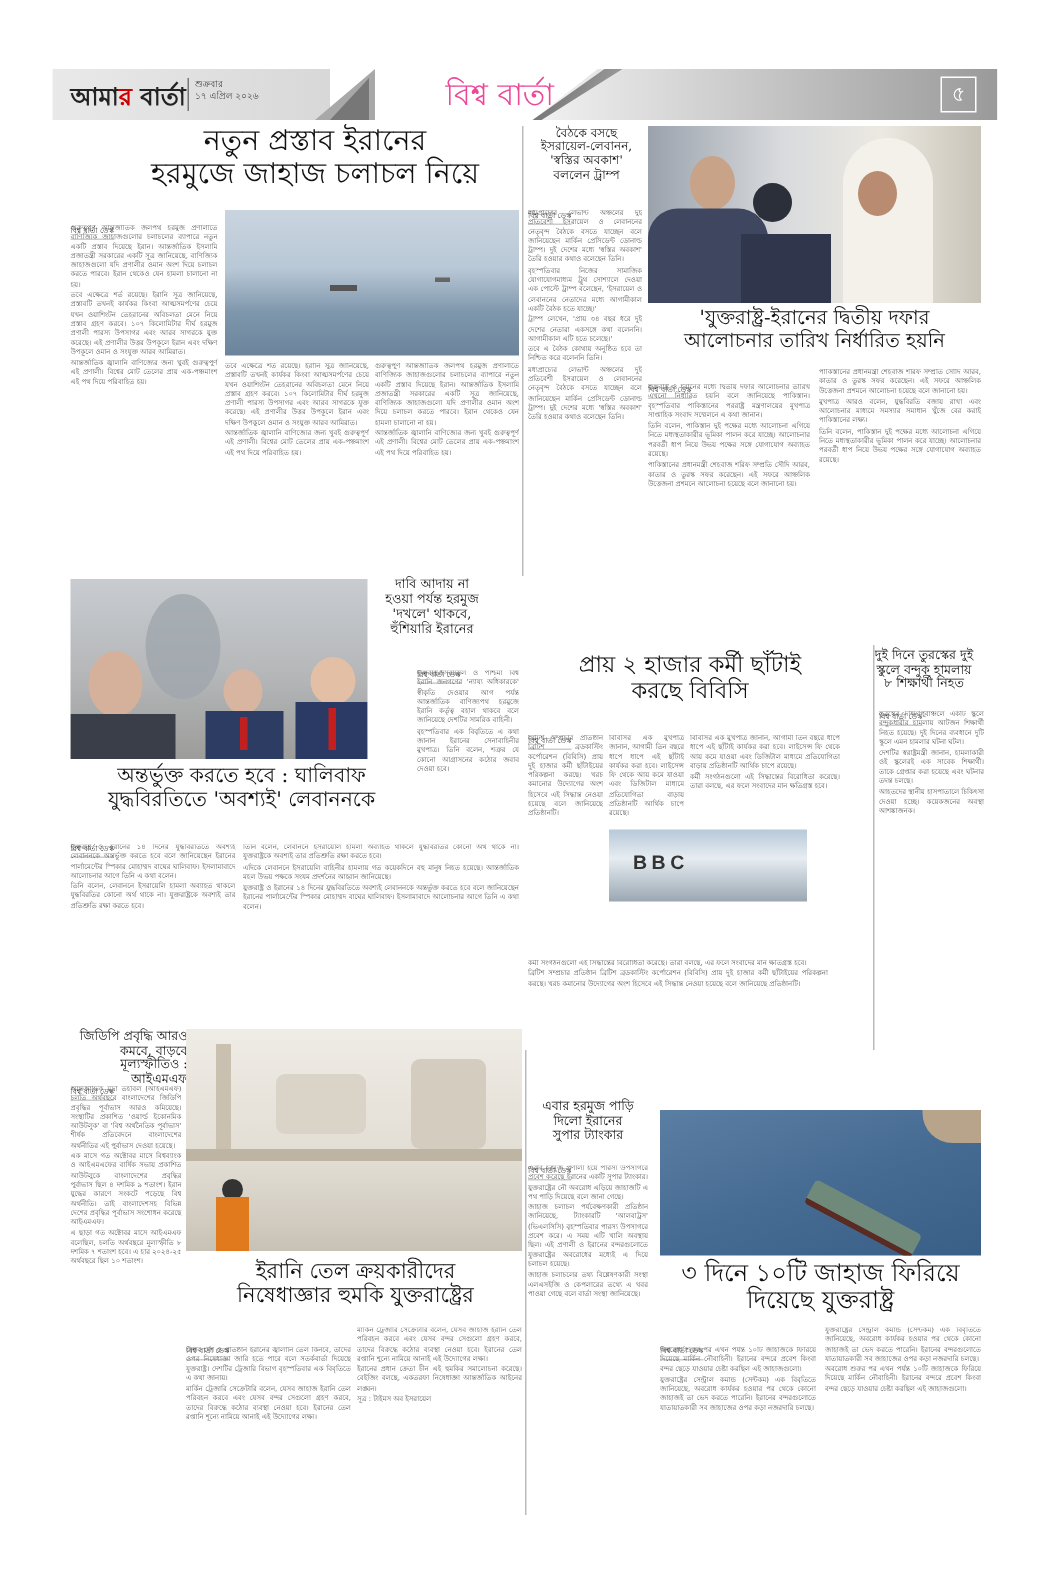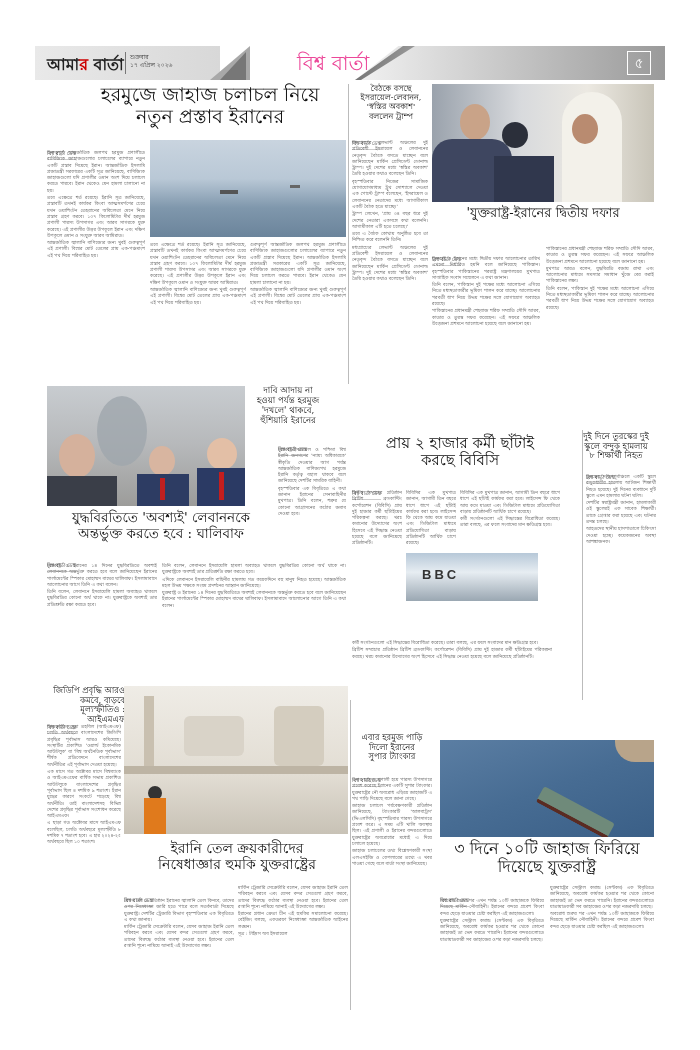--- a/index.html
+++ b/index.html
@@ -40,22 +40,22 @@
   </div>
   <div class="wedge1"></div>
   <div class="wedge1b"></div>
   <div class="section">বিশ্ব বার্তা</div>
   <div class="right"></div>
   <div class="wedge2"></div>
   <div class="pageno">৫</div>
 </div>
 
 <div class="abs hl" style="left:60px;top:84px;width:300px;font-size:19px;">
+  <div>নতুন প্রস্তাব ইরানের</div>
   <div>হরমুজে জাহাজ চলাচল নিয়ে</div>
-  <div>নতুন প্রস্তাব ইরানের</div>
 </div>
 <div class="abs" style="left:47px;top:140px;"><span class="desk">বিশ্ব বার্তা ডেস্ক</span></div>
 <div class="abs txt" style="left:47px;top:150px;width:98px;height:232px;">
   <p>গুরুত্বপূর্ণ আন্তর্জাতিক জলপথ হরমুজ প্রণালীতে বাণিজ্যিক জাহাজগুলোর চলাচলের ব্যাপারে নতুন একটি প্রস্তাব দিয়েছে ইরান। আন্তর্জাতিক ইসলামি প্রজাতন্ত্রী সরকারের একটি সূত্র জানিয়েছে, বাণিজ্যিক জাহাজগুলো যদি প্রণালীর ওমান অংশ দিয়ে চলাচল করতে পারবে। ইরান থেকেও যেন হামলা চালানো না হয়।</p>
   <p>তবে এক্ষেত্রে শর্ত রয়েছে। ইরানি সূত্র জানিয়েছে, প্রস্তাবটি তখনই কার্যকর কিংবা আত্মসমর্পণের চেয়ে যখন ওয়াশিংটন তেহরানের অবিচলতা মেনে নিয়ে প্রস্তাব গ্রহণ করবে। ১০৭ কিলোমিটার দীর্ঘ হরমুজ প্রণালী পারস্য উপসাগর এবং আরব সাগরকে যুক্ত করেছে। এই প্রণালীর উত্তর উপকূলে ইরান এবং দক্ষিণ উপকূলে ওমান ও সংযুক্ত আরব আমিরাত।</p>
   <p>আন্তর্জাতিক জ্বালানি বাণিজ্যের জন্য খুবই গুরুত্বপূর্ণ এই প্রণালী। বিশ্বের মোট তেলের প্রায় এক-পঞ্চমাংশ এই পথ দিয়ে পরিবাহিত হয়।</p>
 </div>
 <div class="abs img" style="left:150px;top:140px;width:196px;height:97px;background:linear-gradient(180deg,#c9d4df 0%,#b9c8d6 40%,#7f97ac 70%,#6b849b 100%);">
   <div style="position:absolute;left:70px;top:50px;width:18px;height:4px;background:#555;"></div>
   <div style="position:absolute;left:140px;top:45px;width:10px;height:3px;background:#666;"></div>
@@ -88,20 +88,21 @@
   <div style="position:absolute;left:28px;top:20px;width:30px;height:36px;border-radius:50%;background:#c9a388;"></div>
   <div style="position:absolute;left:0;top:55px;width:80px;height:63px;background:#3e4660;border-radius:20px 20px 0 0;"></div>
   <div style="position:absolute;left:70px;top:38px;width:26px;height:26px;border-radius:50%;background:#2b2f3a;"></div>
   <div style="position:absolute;left:62px;top:72px;width:60px;height:46px;background:#30374d;"></div>
   <div style="position:absolute;left:130px;top:8px;width:60px;height:110px;background:#f3f1ea;border-radius:30px 30px 0 0;"></div>
   <div style="position:absolute;left:140px;top:30px;width:26px;height:30px;border-radius:50%;background:#b98b70;"></div>
 </div>
 
 <div class="abs hl" style="left:432px;top:206px;width:222px;font-size:13px;">
   <div>'যুক্তরাষ্ট্র-ইরানের দ্বিতীয় দফার</div>
+  <div>আলোচনার তারিখ নির্ধারিত হয়নি</div>
 </div>
 <div class="abs" style="left:432px;top:246px;"><span class="desk">বিশ্ব বার্তা ডেস্ক</span></div>
 <div class="abs txt" style="left:432px;top:256px;width:108px;height:130px;">
   <p>যুক্তরাষ্ট্র ও ইরানের মধ্যে দ্বিতীয় দফার আলোচনার তারিখ এখনো নির্ধারিত হয়নি বলে জানিয়েছে পাকিস্তান। বৃহস্পতিবার পাকিস্তানের পররাষ্ট্র মন্ত্রণালয়ের মুখপাত্র সাপ্তাহিক সংবাদ সম্মেলনে এ কথা জানান।</p>
   <p>তিনি বলেন, পাকিস্তান দুই পক্ষের মধ্যে আলোচনা এগিয়ে নিতে মধ্যস্থতাকারীর ভূমিকা পালন করে যাচ্ছে। আলোচনার পরবর্তী ধাপ নিয়ে উভয় পক্ষের সঙ্গে যোগাযোগ অব্যাহত রয়েছে।</p>
   <p>পাকিস্তানের প্রধানমন্ত্রী শেহবাজ শরিফ সম্প্রতি সৌদি আরব, কাতার ও তুরস্ক সফর করেছেন। এই সফরে আঞ্চলিক উত্তেজনা প্রশমনে আলোচনা হয়েছে বলে জানানো হয়।</p>
 </div>
 <div class="abs txt" style="left:546px;top:246px;width:108px;height:170px;">
   <p>পাকিস্তানের প্রধানমন্ত্রী শেহবাজ শরিফ সম্প্রতি সৌদি আরব, কাতার ও তুরস্ক সফর করেছেন। এই সফরে আঞ্চলিক উত্তেজনা প্রশমনে আলোচনা হয়েছে বলে জানানো হয়।</p>
   <p>মুখপাত্র আরও বলেন, যুদ্ধবিরতি বজায় রাখা এবং আলোচনার মাধ্যমে সমস্যার সমাধান খুঁজে বের করাই পাকিস্তানের লক্ষ্য।</p>
@@ -157,22 +158,22 @@
   <div>৮ শিক্ষার্থী নিহত</div>
 </div>
 <div class="abs" style="left:586px;top:464px;"><span class="desk">বিশ্ব বার্তা ডেস্ক</span></div>
 <div class="abs txt" style="left:586px;top:474px;width:70px;height:230px;">
   <p>তুরস্কের দক্ষিণপূর্বাঞ্চলে একটি স্কুলে বন্দুকধারীর হামলায় আটজন শিক্ষার্থী নিহত হয়েছে। দুই দিনের ব্যবধানে দুটি স্কুলে এমন হামলার ঘটনা ঘটল।</p>
   <p>দেশটির স্বরাষ্ট্রমন্ত্রী জানান, হামলাকারী ওই স্কুলেরই এক সাবেক শিক্ষার্থী। তাকে গ্রেপ্তার করা হয়েছে এবং ঘটনার তদন্ত চলছে।</p>
   <p>আহতদের স্থানীয় হাসপাতালে চিকিৎসা দেওয়া হচ্ছে। কয়েকজনের অবস্থা আশঙ্কাজনক।</p>
 </div>
 
 <div class="abs hl" style="left:47px;top:510px;width:228px;font-size:13.5px;">
+  <div>অন্তর্ভুক্ত করতে হবে : ঘালিবাফ</div>
   <div>যুদ্ধবিরতিতে 'অবশ্যই' লেবাননকে</div>
-  <div>অন্তর্ভুক্ত করতে হবে : ঘালিবাফ</div>
 </div>
 <div class="abs" style="left:47px;top:552px;"><span class="desk">বিশ্ব বার্তা ডেস্ক</span></div>
 <div class="abs txt" style="left:47px;top:563px;width:110px;height:120px;">
   <p>যুক্তরাষ্ট্র ও ইরানের ১৪ দিনের যুদ্ধবিরতিতে অবশ্যই লেবাননকে অন্তর্ভুক্ত করতে হবে বলে জানিয়েছেন ইরানের পার্লামেন্টের স্পিকার মোহাম্মদ বাঘের ঘালিবাফ। ইসলামাবাদে আলোচনার আগে তিনি এ কথা বলেন।</p>
   <p>তিনি বলেন, লেবাননে ইসরায়েলি হামলা অব্যাহত থাকলে যুদ্ধবিরতির কোনো অর্থ থাকে না। যুক্তরাষ্ট্রকে অবশ্যই তার প্রতিশ্রুতি রক্ষা করতে হবে।</p>
 </div>
 <div class="abs txt" style="left:162px;top:563px;width:184px;height:115px;">
   <p>তিনি বলেন, লেবাননে ইসরায়েলি হামলা অব্যাহত থাকলে যুদ্ধবিরতির কোনো অর্থ থাকে না। যুক্তরাষ্ট্রকে অবশ্যই তার প্রতিশ্রুতি রক্ষা করতে হবে।</p>
   <p>এদিকে লেবাননে ইসরায়েলি বাহিনীর হামলায় গত কয়েকদিনে বহু মানুষ নিহত হয়েছে। আন্তর্জাতিক মহল উভয় পক্ষকে সংযম প্রদর্শনের আহ্বান জানিয়েছে।</p>
   <p>যুক্তরাষ্ট্র ও ইরানের ১৪ দিনের যুদ্ধবিরতিতে অবশ্যই লেবাননকে অন্তর্ভুক্ত করতে হবে বলে জানিয়েছেন ইরানের পার্লামেন্টের স্পিকার মোহাম্মদ বাঘের ঘালিবাফ। ইসলামাবাদে আলোচনার আগে তিনি এ কথা বলেন।</p>

